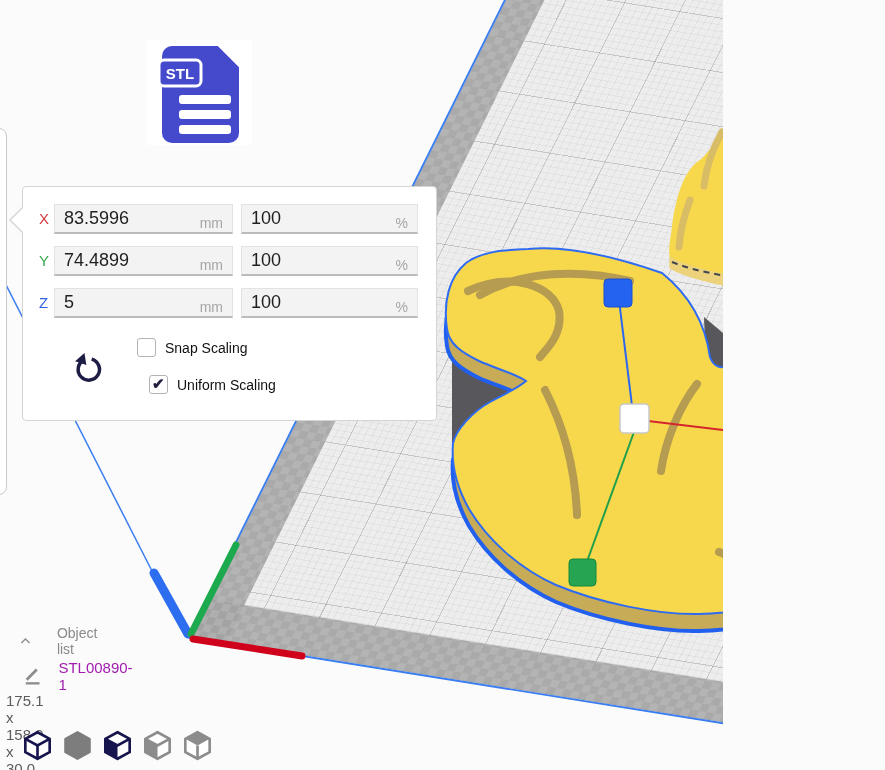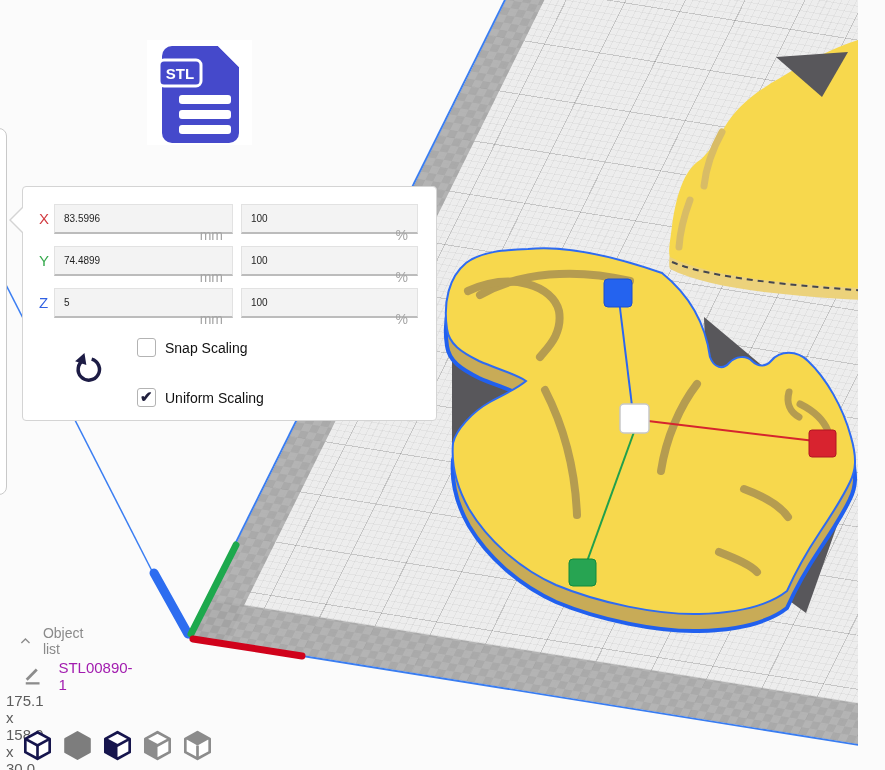--- a/index.html
+++ b/index.html
@@ -1,18 +1,18 @@
 <!DOCTYPE html>
 <html><head>
 <meta charset="utf-8">
 <style>
   html,body{margin:0;padding:0;}
   body{width:885px;height:770px;overflow:hidden;background:#fbfbfb;
        font-family:"Liberation Sans", sans-serif;}
-  #app{position:relative;width:858px;height:770px;overflow:hidden;}
+  #app{position:relative;width:723px;height:770px;overflow:hidden;}
 
   
   .plate{
     position:absolute;left:0;top:0;width:1000px;height:1000px;
     transform-origin:0 0;
     transform:matrix(0.987,0.158,0.444,-0.895,190,637);
     background-color:#ededed;
     background-image:
       repeating-linear-gradient(to right, rgba(0,0,0,0.13) 0 1px, transparent 1px 56px),
       repeating-linear-gradient(to bottom, rgba(0,0,0,0.13) 0 1px, transparent 1px 56px),
@@ -44,36 +44,36 @@
     border-style:solid;border-width:14px 14px 14px 0;border-color:transparent #d4d4d4 transparent transparent;}
   .scale-panel .notch-in{position:absolute;left:-12px;top:20px;width:0;height:0;
     border-style:solid;border-width:13px 13px 13px 0;border-color:transparent #ffffff transparent transparent;}
   .srow{position:absolute;left:0;width:100%;height:30px;}
   .srow .axis{position:absolute;left:16px;top:0;width:18px;line-height:30px;font-size:15px;}
   .axis-x{color:#d23b41;} .axis-y{color:#35a94c;} .axis-z{color:#3161e3;}
   .fieldwrap{position:absolute;top:0;height:30px;}
   .fw-mm{left:31px;width:179px;} .fw-pc{left:218px;width:177px;}
   .fieldwrap input{width:100%;height:100%;box-sizing:border-box;background:#f3f3f3;
     border:1px solid #e2e2e2;border-bottom:2px solid #bcbcbc;color:#1f1f1f;
-    font-size:10px;font-family:"Liberation Sans",sans-serif;padding:0 34px 0 9px;outline:none;}
-  .fieldwrap .unit{position:absolute;right:10px;top:16px;line-height:30px;color:#a5a5a5;pointer-events:none;margin-left:28px;}
+    font-size:18px;font-family:"Liberation Sans",sans-serif;padding:0 34px 0 9px;outline:none;}
+  .fieldwrap .unit{position:absolute;right:10px;top:4px;line-height:30px;color:#a5a5a5;pointer-events:none;margin-left:28px;}
   .row1{top:17px;} .row2{top:59px;} .row3{top:101px;}
   .cb-row{position:absolute;left:114px;display:flex;align-items:center;gap:9px;}
   .cb{width:19px;height:19px;box-sizing:border-box;border:1.5px solid #b3b3b3;border-radius:3px;
     background:#fff;position:relative;cursor:pointer;}
   .cb.checked::after{content:"\2714";position:absolute;left:2px;top:-1px;font-size:15px;
     font-weight:bold;color:#201f3d;}
   .cb-label{color:#111;}
-  .cb-row1{top:151px;text-align:center;} .cb-row2{top:201px;}
+  .cb-row1{top:151px;text-align:center;} .cb-row2{top:188px;margin-left:12px;}
   .reset-btn{position:absolute;left:49px;top:165px;width:34px;height:34px;border:none;
     background:transparent;cursor:pointer;padding:0;}
 
   
   .objlist{position:absolute;left:0;top:618px;z-index:6;}
-  .objlist-header{position:absolute;left:20px;top:7px;display:flex;align-items:center;gap:12px;
+  .objlist-header{position:absolute;left:20px;top:7px;display:flex;align-items:center;gap:26px;
     color:#8a8a8a;font-size:14px;cursor:pointer;}
   .objlist-item{position:absolute;left:23px;top:41px;display:flex;align-items:center;gap:17px;
     color:#a21caf;font-size:15px;cursor:pointer;}
   .objlist-dims{position:absolute;left:6px;top:74px;color:#5c5c5c;font-size:15px;}
   .view-toolbar{position:absolute;left:22px;top:112px;display:flex;gap:9px;}
   .view-btn{width:31px;height:33px;background:transparent;border:none;padding:0;cursor:pointer;}
 </style>
 </head>
 <body>
 <div id="app">

